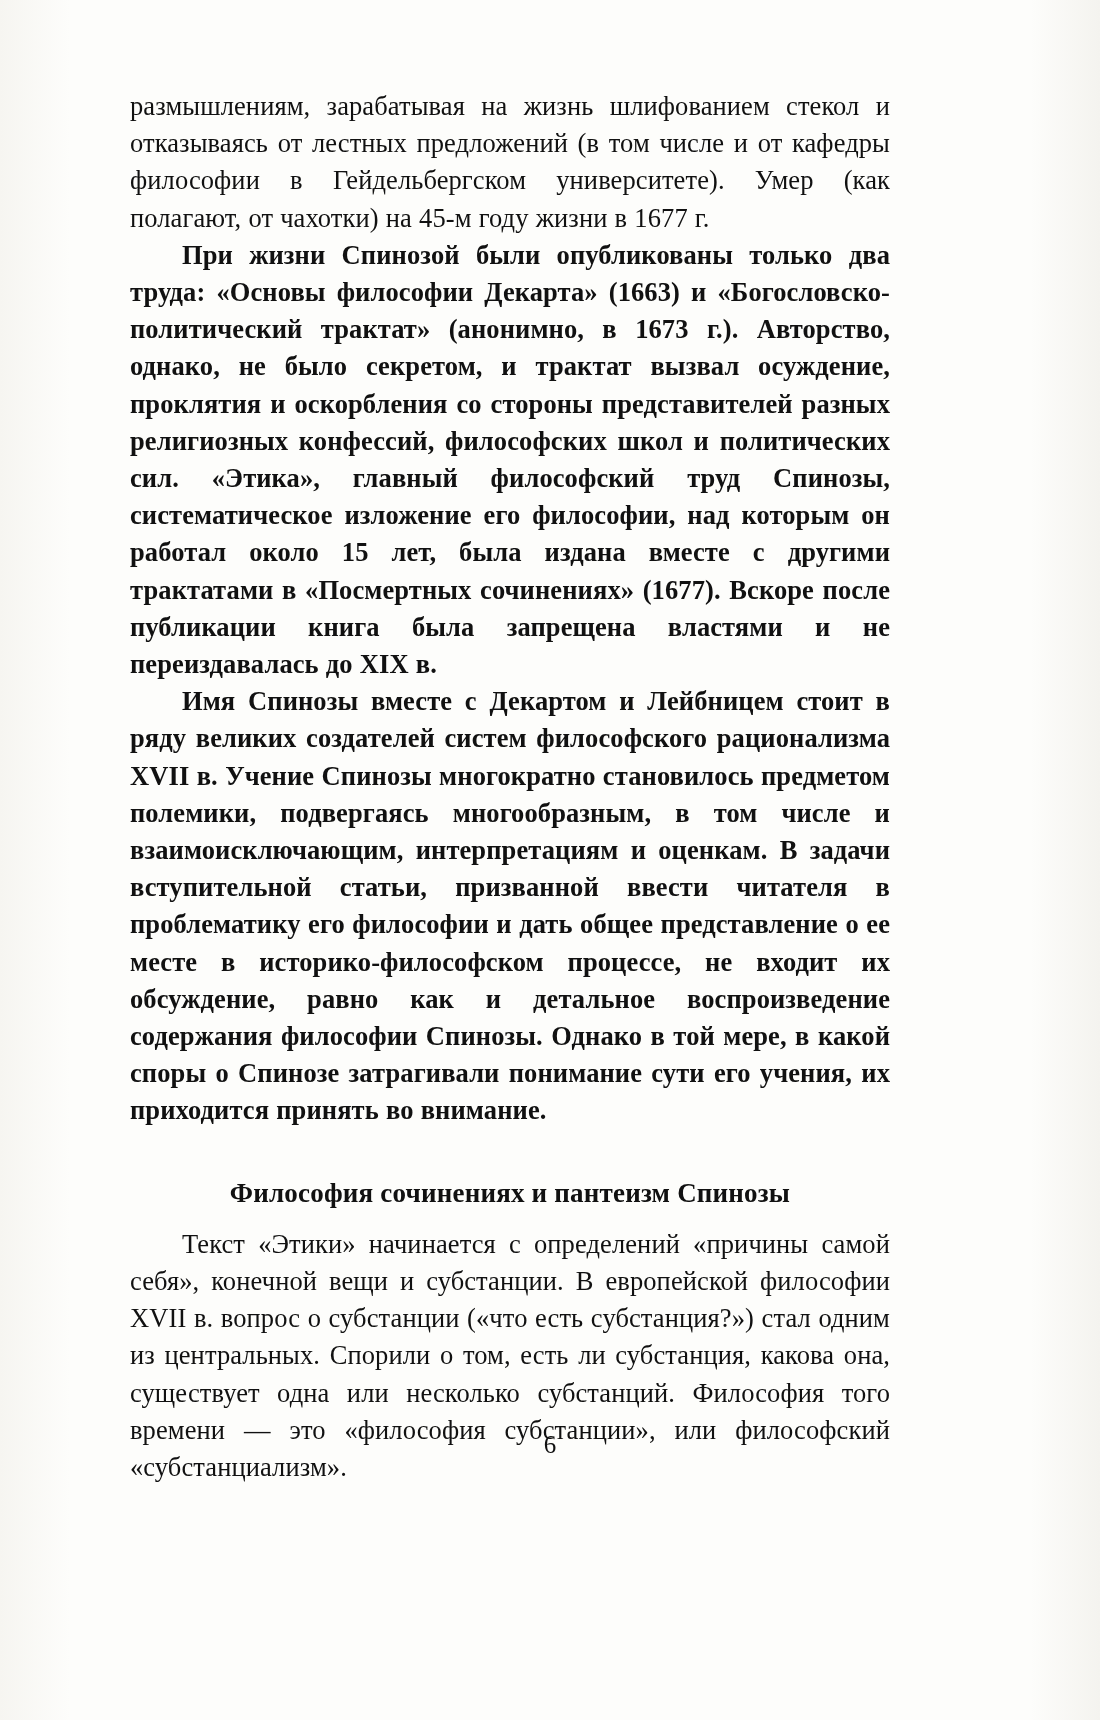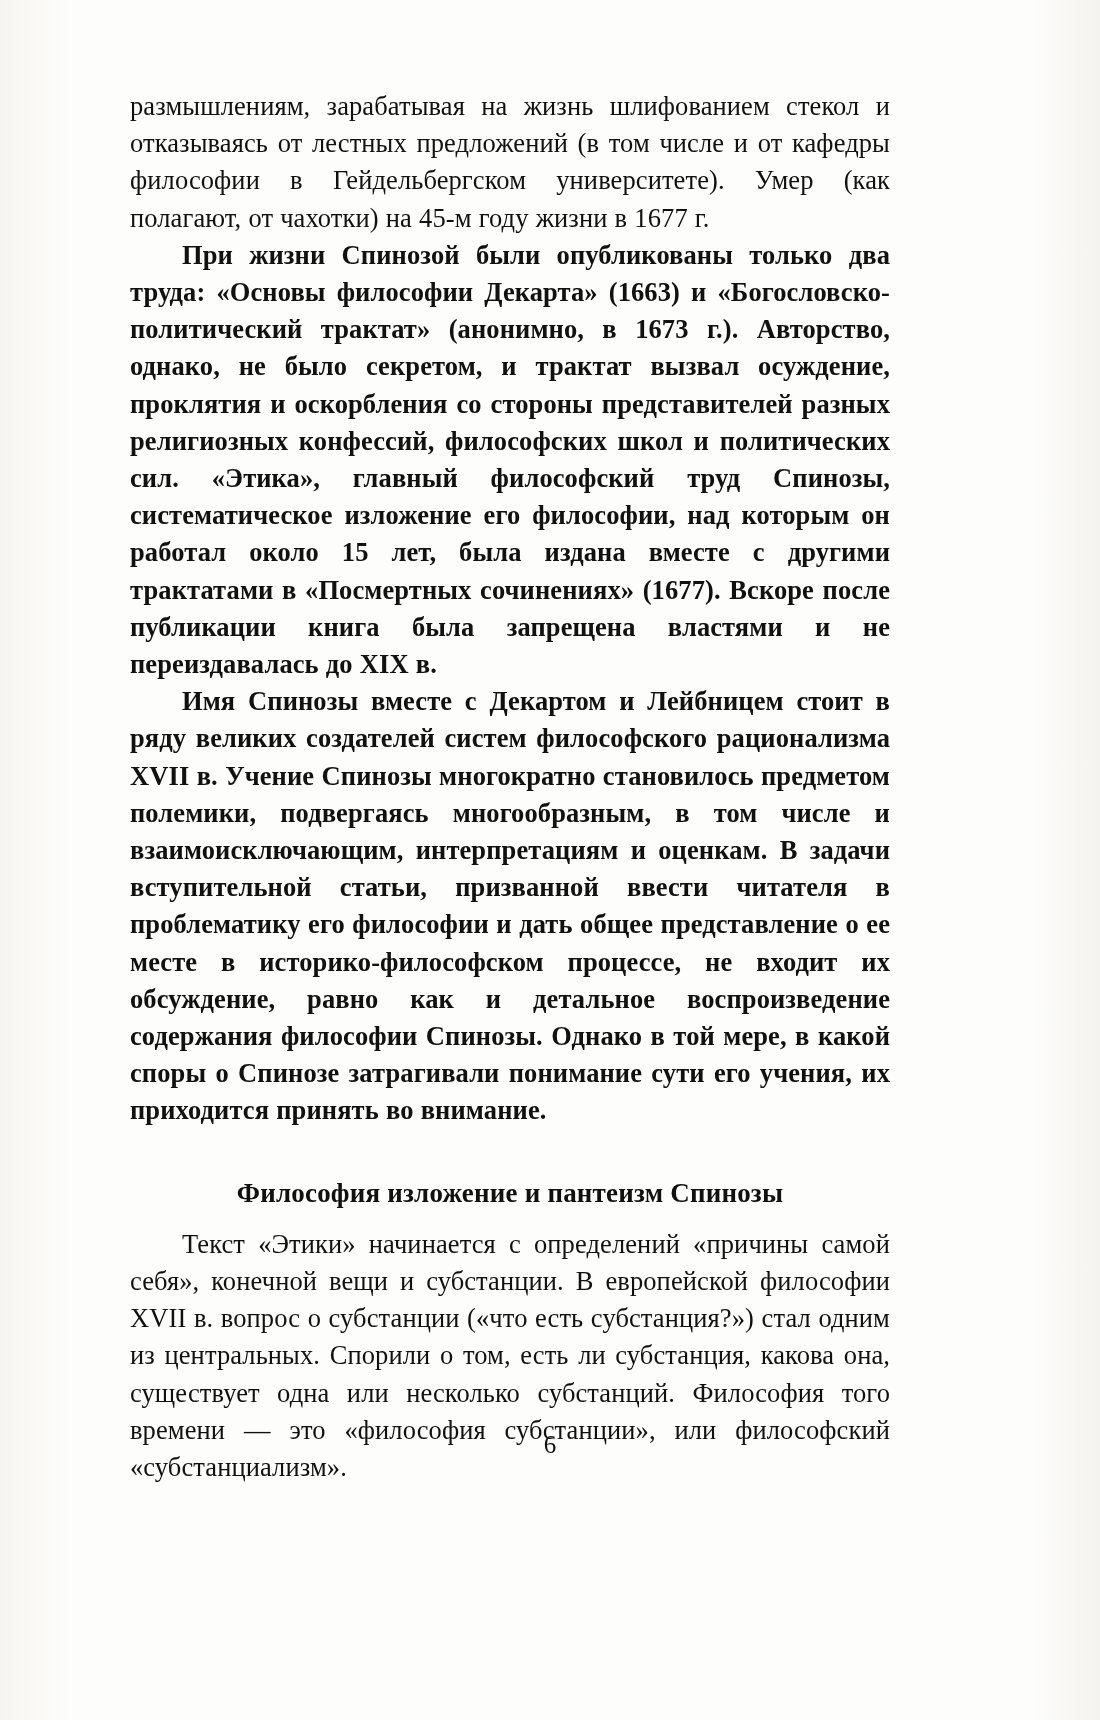--- a/index.html
+++ b/index.html
@@ -87,21 +87,21 @@
   <div class="paper-tint"></div>
 
   <div class="text-block">
 
     <p class="para first">размышлениям, зарабатывая на жизнь шлифованием стекол и отказываясь от лестных предложений (в том числе и от кафедры философии в Гейдельбергском университете). Умер (как полагают, от чахотки) на 45-м году жизни в 1677 г.</p>
 
     <p class="para">При жизни Спинозой были опубликованы только два труда: «Основы философии Декарта» (1663) и «Богословско-политический трактат» (анонимно, в 1673 г.). Авторство, однако, не было секретом, и трактат вызвал осуждение, проклятия и оскорбления со стороны представителей разных религиозных конфессий, философских школ и политических сил. «Этика», главный философский труд Спинозы, систематическое изложение его философии, над которым он работал около 15 лет, была издана вместе с другими трактатами в «Посмертных сочинениях» (1677). Вскоре после публикации книга была запрещена властями и не переиздавалась до XIX в.</p>
 
     <p class="para">Имя Спинозы вместе с Декартом и Лейбницем стоит в ряду великих создателей систем философского рационализма XVII в. Учение Спинозы многократно становилось предметом полемики, подвергаясь многообразным, в том числе и взаимоисключающим, интерпретациям и оценкам. В задачи вступительной статьи, призванной ввести читателя в проблематику его философии и дать общее представление о ее месте в историко-философском процессе, не входит их обсуждение, равно как и детальное воспроизведение содержания философии Спинозы. Однако в той мере, в какой споры о Спинозе затрагивали понимание сути его учения, их приходится принять во внимание.</p>
 
-    <h2 class="section-heading">Философия изложение и пантеизм Спинозы</h2>
+    <h2 class="section-heading">Философия сочинениях и пантеизм Спинозы</h2>
 
     <p class="para">Текст «Этики» начинается с определений «причины самой себя», конечной вещи и субстанции. В европейской философии XVII в. вопрос о субстанции («что есть субстанция?») стал одним из центральных. Спорили о том, есть ли субстанция, какова она, существует одна или несколько субстанций. Философия того времени — это «философия субстанции», или философский «субстанциализм».</p>
 
   </div>
 
   <div class="folio">6</div>
 
 </div>
 
 </body></html>

